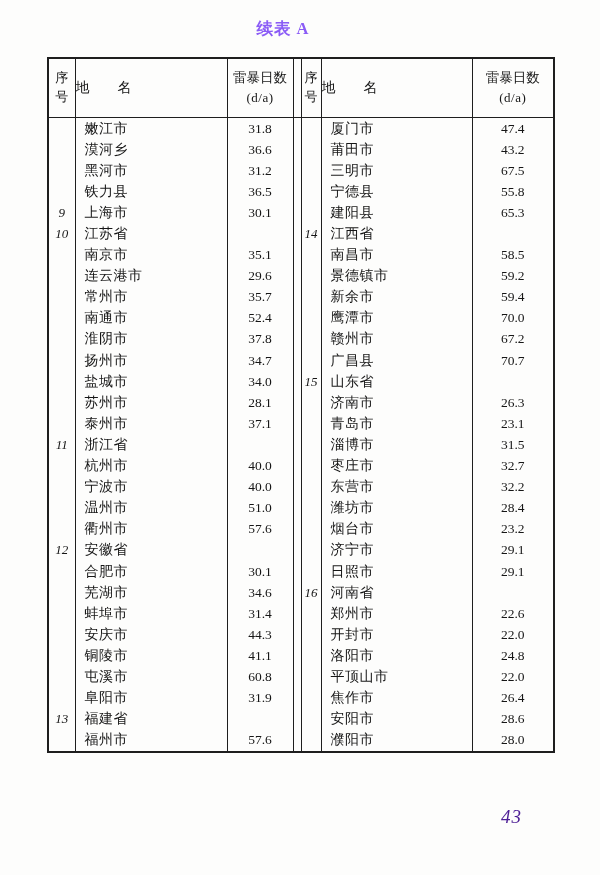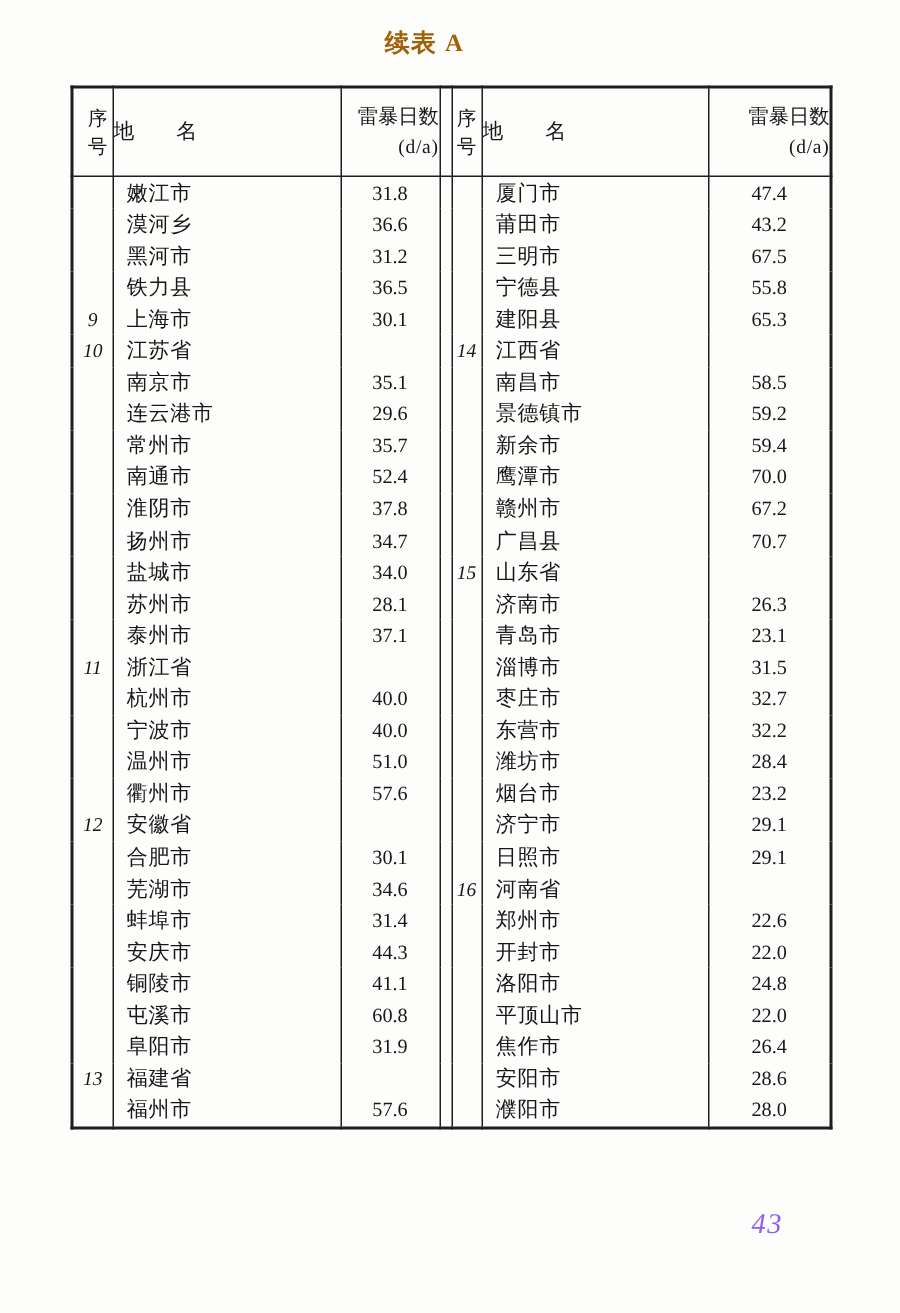--- a/index.html
+++ b/index.html
@@ -13,21 +13,21 @@
   }
   .sheet { position: absolute; inset: 0; background: #fdfdfc; }
 
   .doc-title {
     position: absolute;
     left: 47px; top: 18px; width: 472px;
     text-align: center;
     font-size: 16.5px;
     font-weight: bold;
     letter-spacing: 1px;
-    color: #a16207;
+    color: #8b5cf6;
   }
 
   table.datatable {
     position: absolute;
     left: 47px; top: 57px;
     width: 506px;
     border-collapse: collapse;
     table-layout: fixed;
     border: 2px solid #1e1e1e;
     background: transparent;
@@ -51,31 +51,31 @@
   }
   thead th { height: 58px; border-bottom: 1.5px solid #1e1e1e; }
   tbody td { height: 21.1px; }
 
   .b-r { border-right: 1px solid #1e1e1e; }
 
   .cell-serial { text-align: center; font-style: italic; font-size: 13px; }
   .cell-name   { text-align: left; padding-left: 9px; font-size: 14px; letter-spacing: 0.5px; }
   .cell-value  { text-align: center; font-size: 13.5px; }
 
-  th.h-serial { text-align: right; font-size: 13px; line-height: 1.5; white-space: normal; word-break: break-all; padding: 0 3px; }
+  th.h-serial { text-align: center; font-size: 13px; line-height: 1.5; white-space: normal; word-break: break-all; padding: 0 3px; font-family: Liberation Mono, monospace; }
   th.h-name   { text-align: left; font-size: 14px; }
-  th.h-value  { text-align: right; font-size: 13.5px; line-height: 1.6; }
+  th.h-value  { text-align: center; font-size: 13.5px; line-height: 1.6; }
   th.h-value .unit { display: block; font-size: 13px; letter-spacing: 0.5px; }
 
   .page-number {
     position: absolute;
     right: 78px; top: 806px;
     font-style: italic;
     font-size: 19px;
-    color: #8b5cf6;
+    color: #4c1d95;
     letter-spacing: 1px;
   }
 </style>
 </head>
 <body>
 
 <div class="sheet">
 
   <div class="doc-title">续表 A</div>
 

